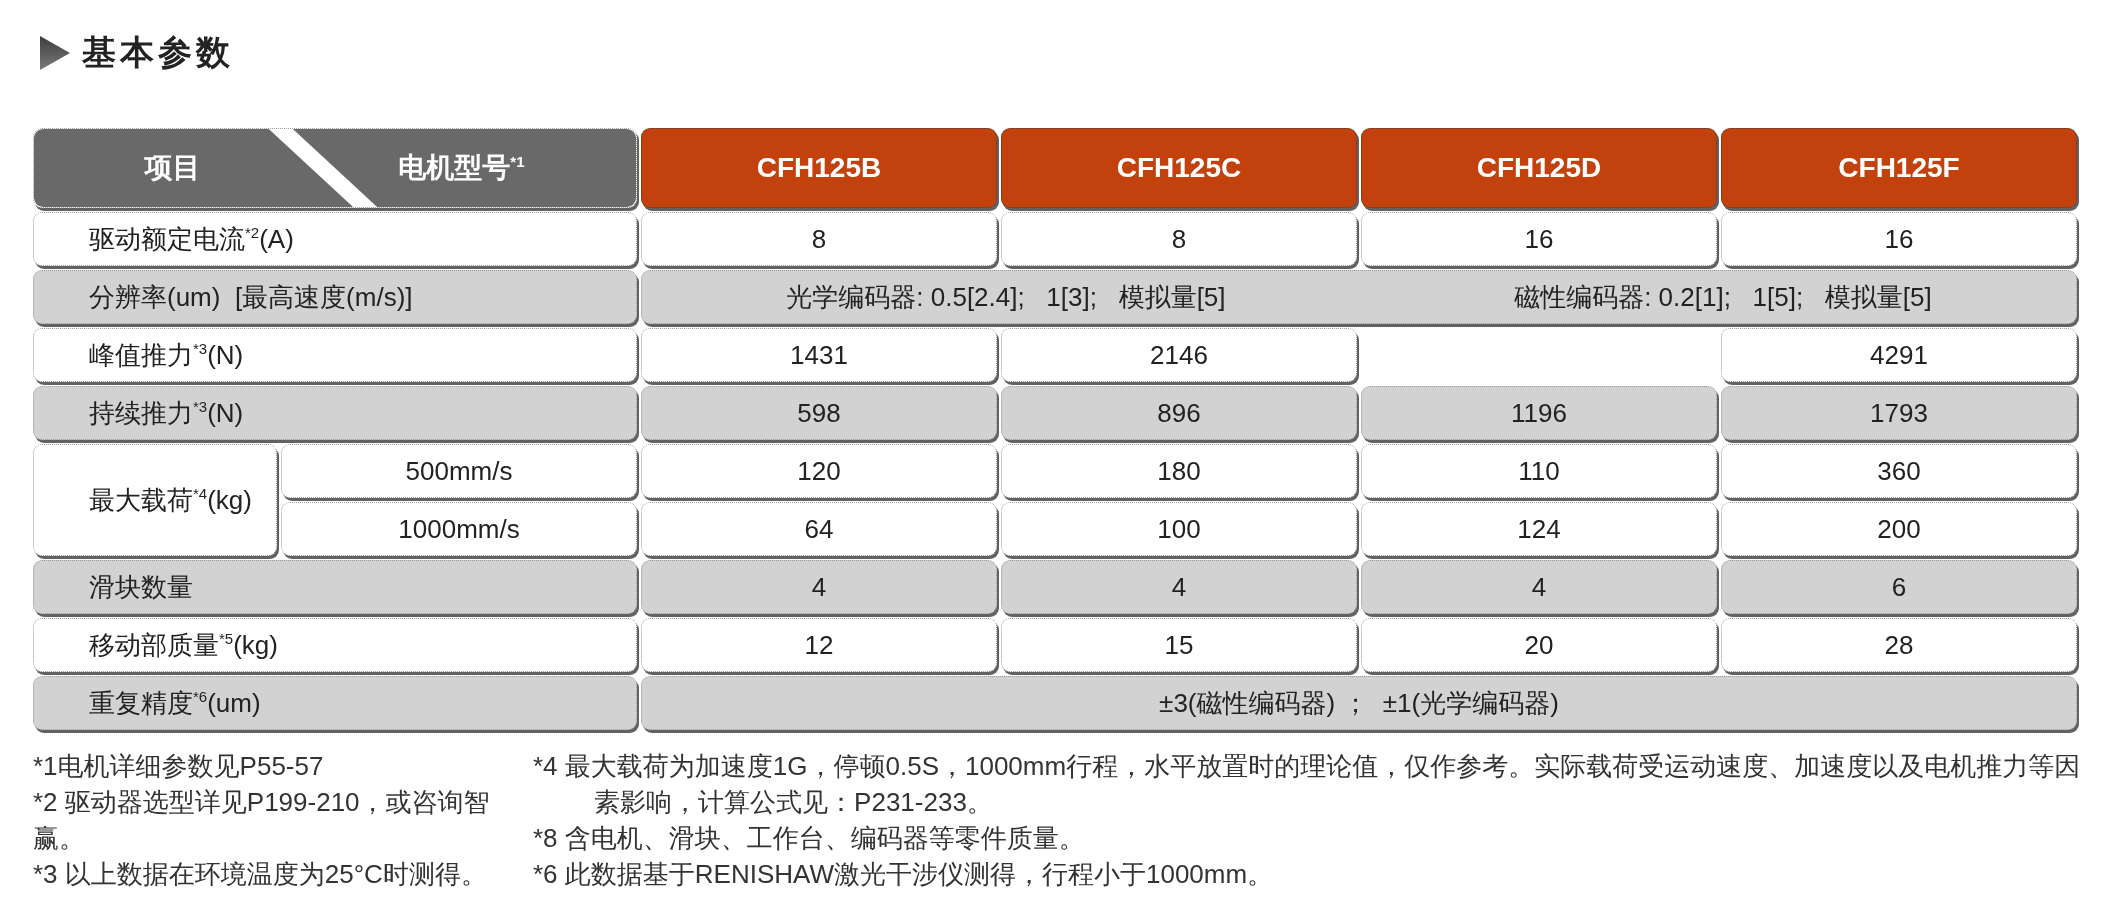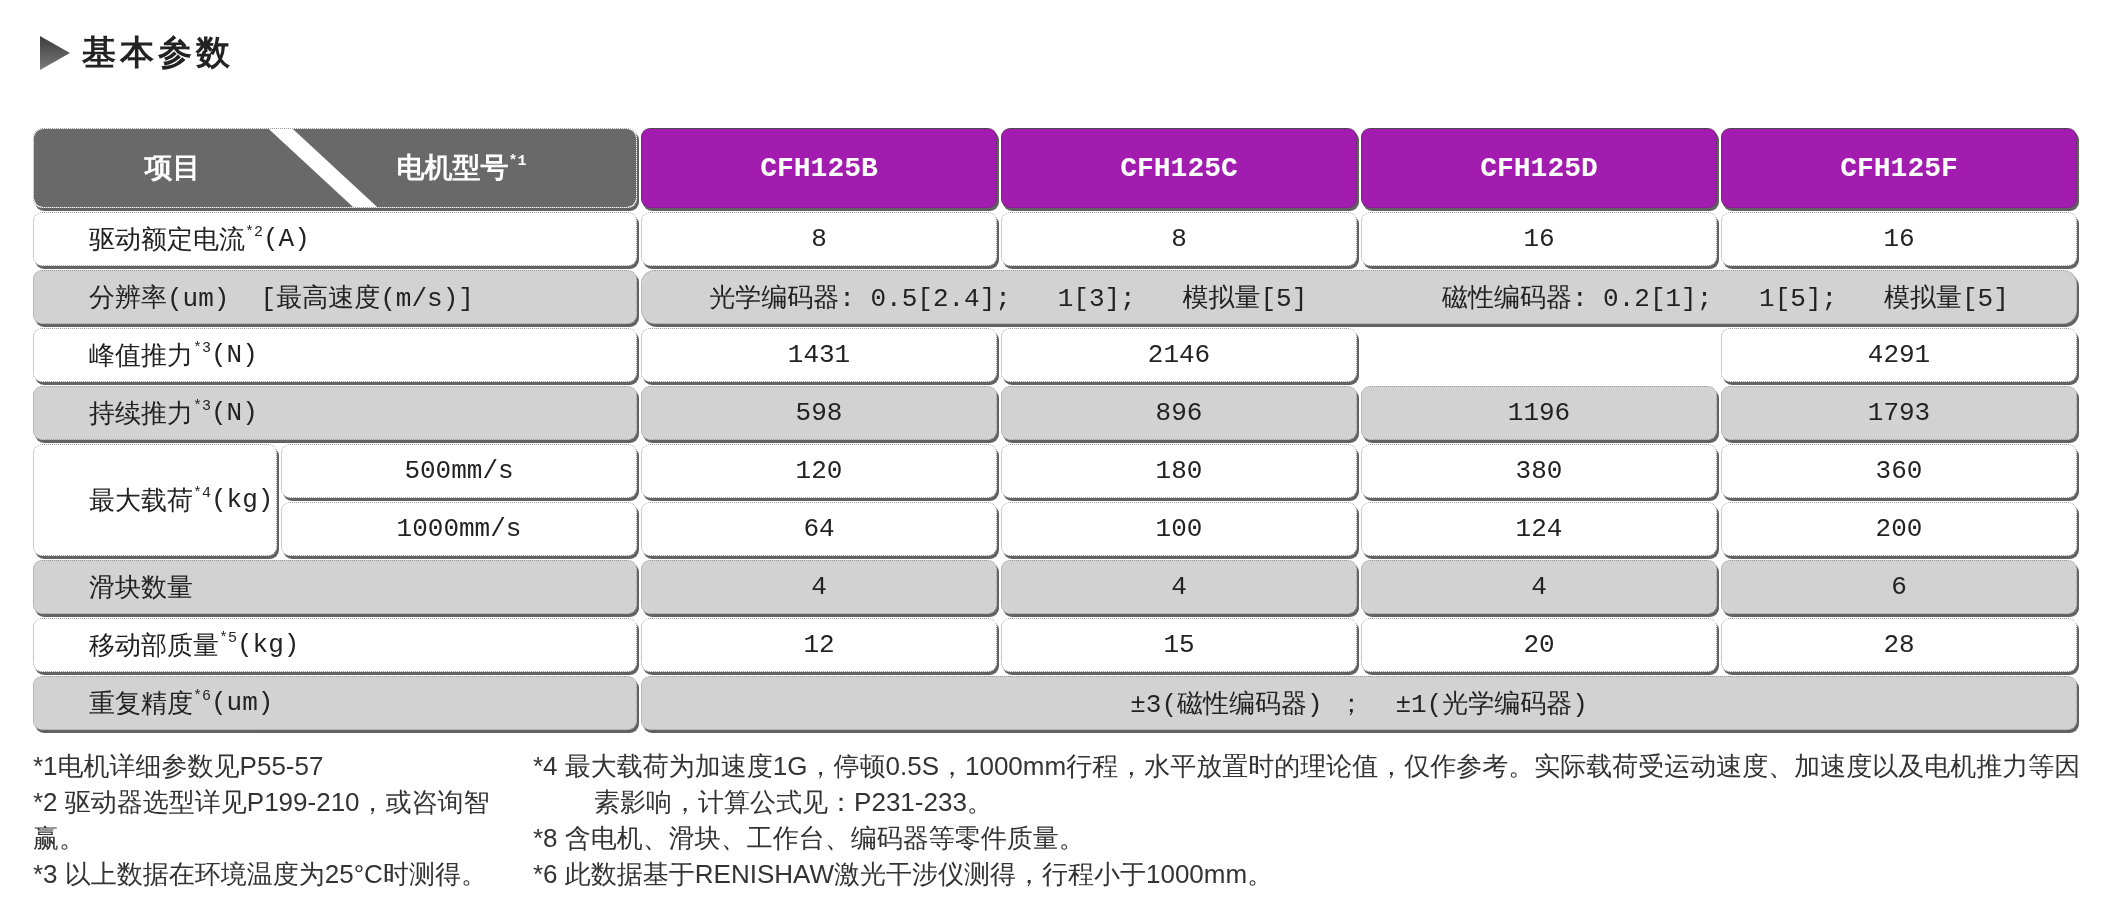--- a/index.html
+++ b/index.html
@@ -24,41 +24,41 @@
     letter-spacing:4px;
   }
 
   
   .spec-table {
     position:absolute; left:33px; top:128px;
     width:2044px;
     display:grid;
     grid-template-columns:244px 356px 356px 356px 356px 356px;
     grid-template-rows:80px repeat(9, 54px);
-    column-gap:4px; row-gap:4px;font-family:Liberation Mono, monospace;
+    column-gap:4px; row-gap:4px;
   }
   .cell {
     background:#ffffff;
     border:1px dotted #9b9b9b;
     border-radius:9px;
     box-shadow:2px 3px 0 rgba(45,45,45,0.75);
     display:flex; align-items:center; justify-content:center;
     font-size:26px; color:#222;
     overflow:hidden;
   }
   .cell.gray { background:#d2d2d2;text-align:center; }
   .cell.head {
-    background:#a21caf; color:#ffffff;
+    background:#c2410c; color:#ffffff;
     font-weight:bold; font-size:28px;
     border:1px dotted #3f3f3f;
   }
   .cell.label { justify-content:flex-start; padding-left:55px; }
   .cell sup { font-size:15px; vertical-align:super; line-height:0; transform:translateY(-6px); display:inline-block; }
   .pre { white-space:pre; }
-  .merged { justify-content:space-around;border-radius:14px; }
+  .merged { justify-content:space-around; }
 
   
   .diag { position:relative; background:#ffffff; padding:0; }
   .diag-panel { position:absolute; inset:0; background:#696969; }
   .diag-left-shape  { clip-path:polygon(0 0, 39% 0, 53% 100%, 0 100%); border-radius:9px; }
   .diag-right-shape { clip-path:polygon(43% 0, 100% 0, 100% 100%, 57% 100%); border-radius:9px; }
   .diag-text {
     position:absolute; top:0; height:100%;
     display:flex; align-items:center; justify-content:center;
     color:#fff; font-weight:bold; font-size:28px;
@@ -148,21 +148,21 @@
     <div class="cell gray" style="grid-area:5/6/6/7">1793</div>
 
     <div class="cell label" style="grid-area:6/1/8/2">
       <span>最大载荷</span>
         <sup>*4</sup>
         <span>(kg)</span>
     </div>
     <div class="cell" style="grid-area:6/2/7/3">500mm/s</div>
     <div class="cell" style="grid-area:6/3/7/4">120</div>
     <div class="cell" style="grid-area:6/4/7/5">180</div>
-    <div class="cell" style="grid-area:6/5/7/6">380</div>
+    <div class="cell" style="grid-area:6/5/7/6">110</div>
     <div class="cell" style="grid-area:6/6/7/7">360</div>
 
     <div class="cell" style="grid-area:7/2/8/3">1000mm/s</div>
     <div class="cell" style="grid-area:7/3/8/4">64</div>
     <div class="cell" style="grid-area:7/4/8/5">100</div>
     <div class="cell" style="grid-area:7/5/8/6">124</div>
     <div class="cell" style="grid-area:7/6/8/7">200</div>
 
     <div class="cell label gray" style="grid-area:8/1/9/3">
       <span>滑块数量</span>

